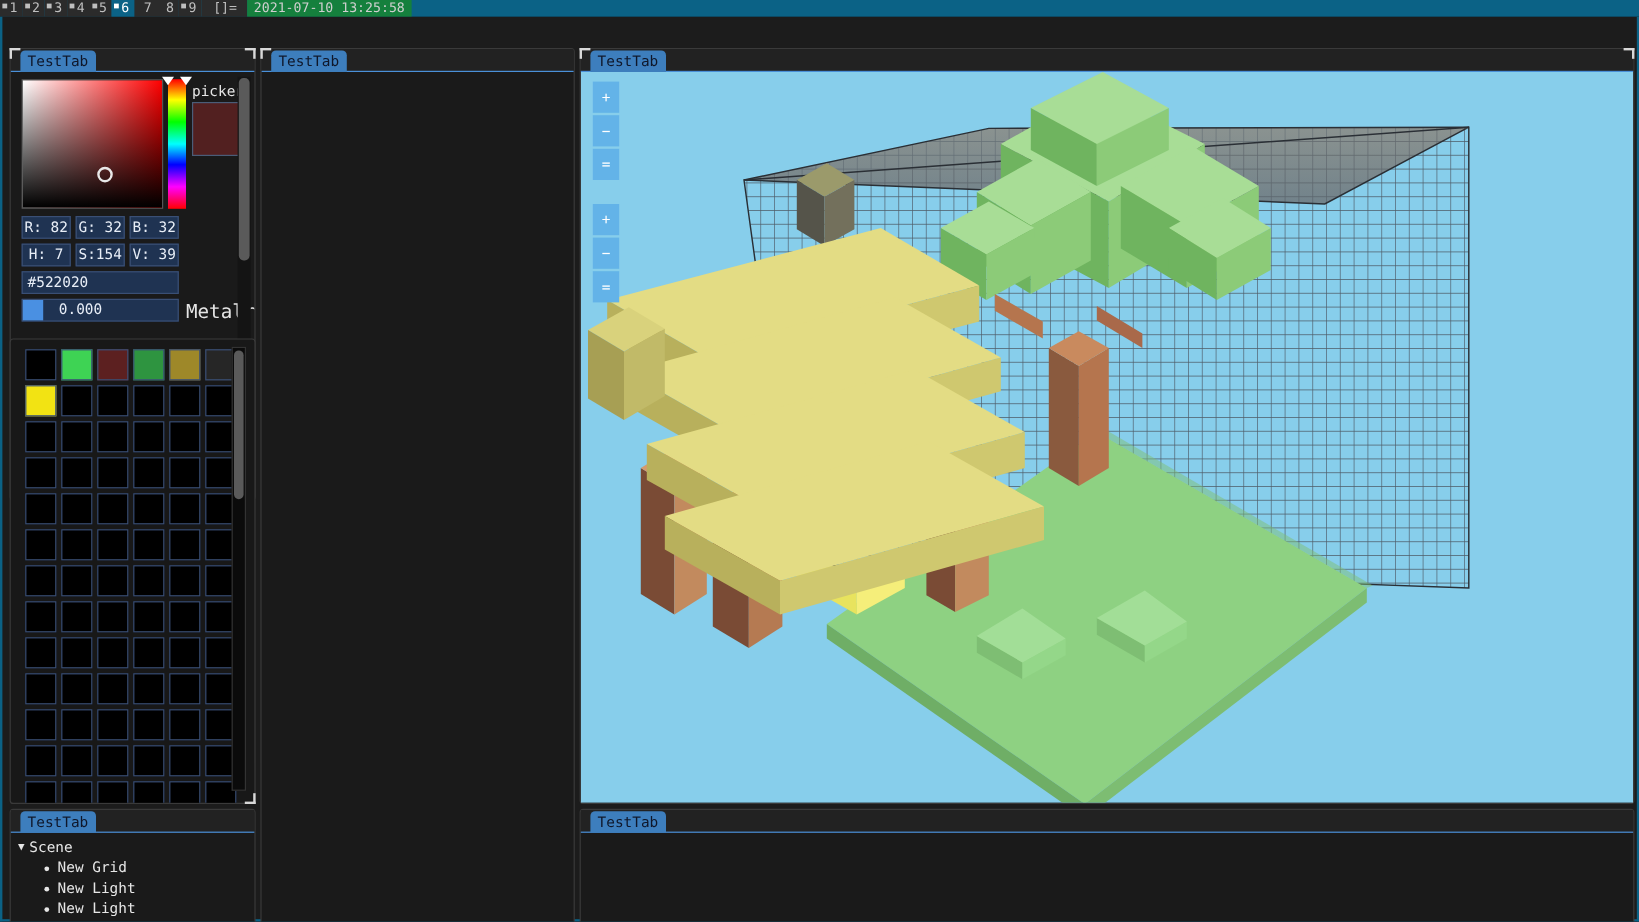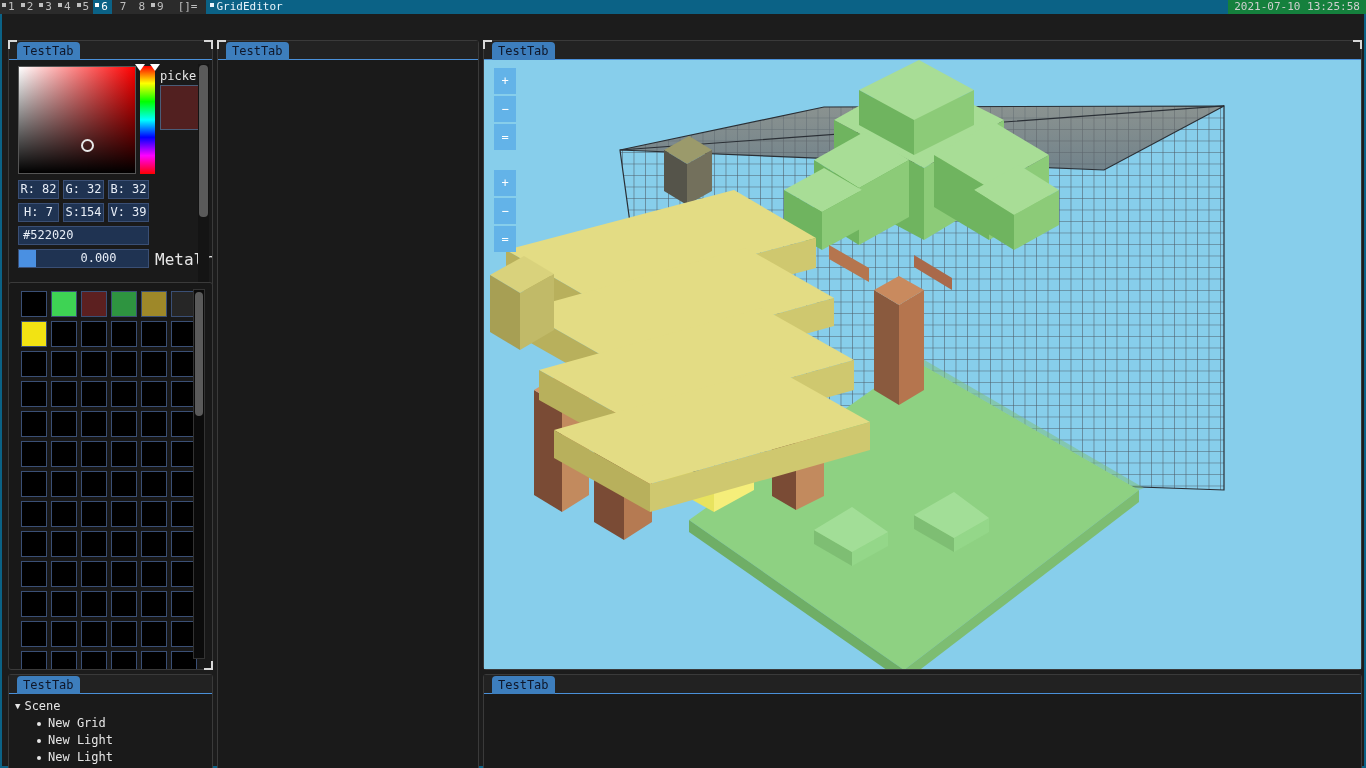--- a/index.html
+++ b/index.html
@@ -117,21 +117,21 @@
   #p-h { left: 9px;  top: 143px; width: 41px; }
   #p-s { left: 54px; top: 143px; width: 41px; }
   #p-v { left: 99px; top: 143px; width: 41px; }
   #p-hex { left: 9px; top: 166px; width: 131px; padding-left: 4px; }
 
   #metal-row { position: absolute; left: 9px; top: 189px; width: 131px; height: 19px;
     background: #1f3352; border: 1px solid #3a4f75; }
   #metal-handle { position: absolute; left: 0; top: 0; width: 17px; height: 17px;
     background: #4a90e2; }
   #metal-val { position: absolute; left: 0; right: 0; top: 0; height: 32px;
-    line-height: 17px; text-align: center; color: #e8eef7; font-size: 12px; margin-left: 30px; }
+    line-height: 17px; color: #e8eef7; font-size: 12px; margin-left: 30px; }
   #metal-label { position: absolute; left: 146px; top: 190px; color: #e6e6e6;
     font-size: 16px; white-space: nowrap; }
 
   #picker-scroll { position: absolute; right: 3px; top: 4px; width: 11px;
     height: 350px; background: #141414; }
   #picker-thumb { position: absolute; left: 1px; top: 1px; width: 9px;
     height: 152px; background: #5a5a5a; border-radius: 4px; }
 
   
   #palette-panel { left: 6px; top: 268px; width: 205px; height: 388px;
@@ -204,24 +204,20 @@
       <div class="ws nodot">
         <span class="dot"></span>
         <span>8</span>
       </div>
       <div class="ws">
         <span class="dot"></span>
         <span>9</span>
       </div>
     </div>
   <div id="wm-layout">[]=</div>
-  <div id="wm-title">
-    <span class="dot"></span>
-    <span>GridEditor</span>
-  </div>
   <div id="wm-clock">2021-07-10 13:25:58</div>
 </div>
 
 <div id="app">
 
 
   <div class="panel" id="picker-panel">
     <div class="tabrow">
       <div class="tab">TestTab</div>
     </div>

